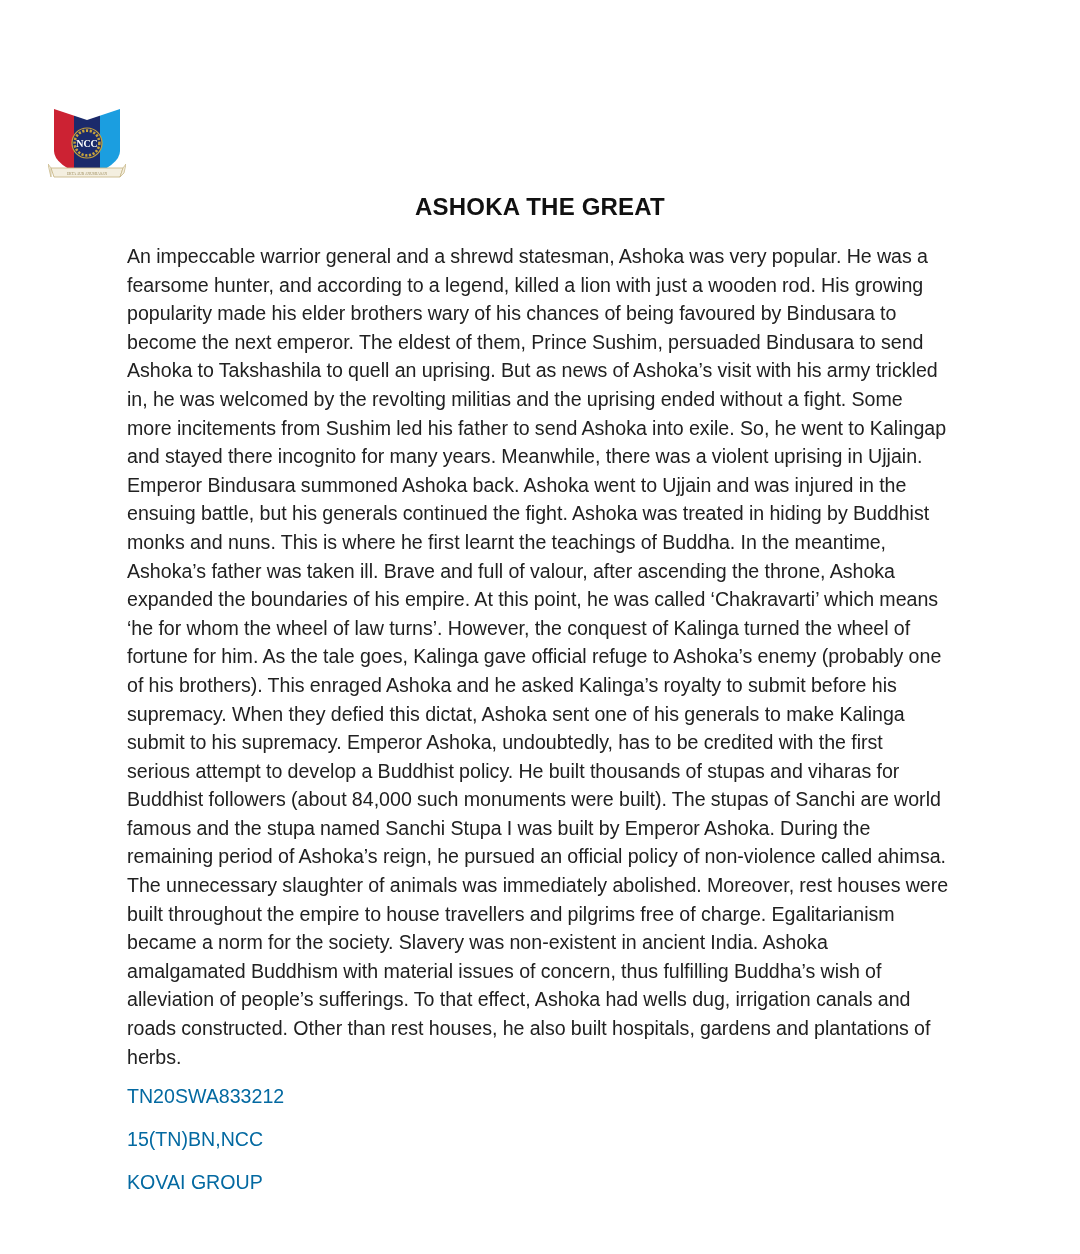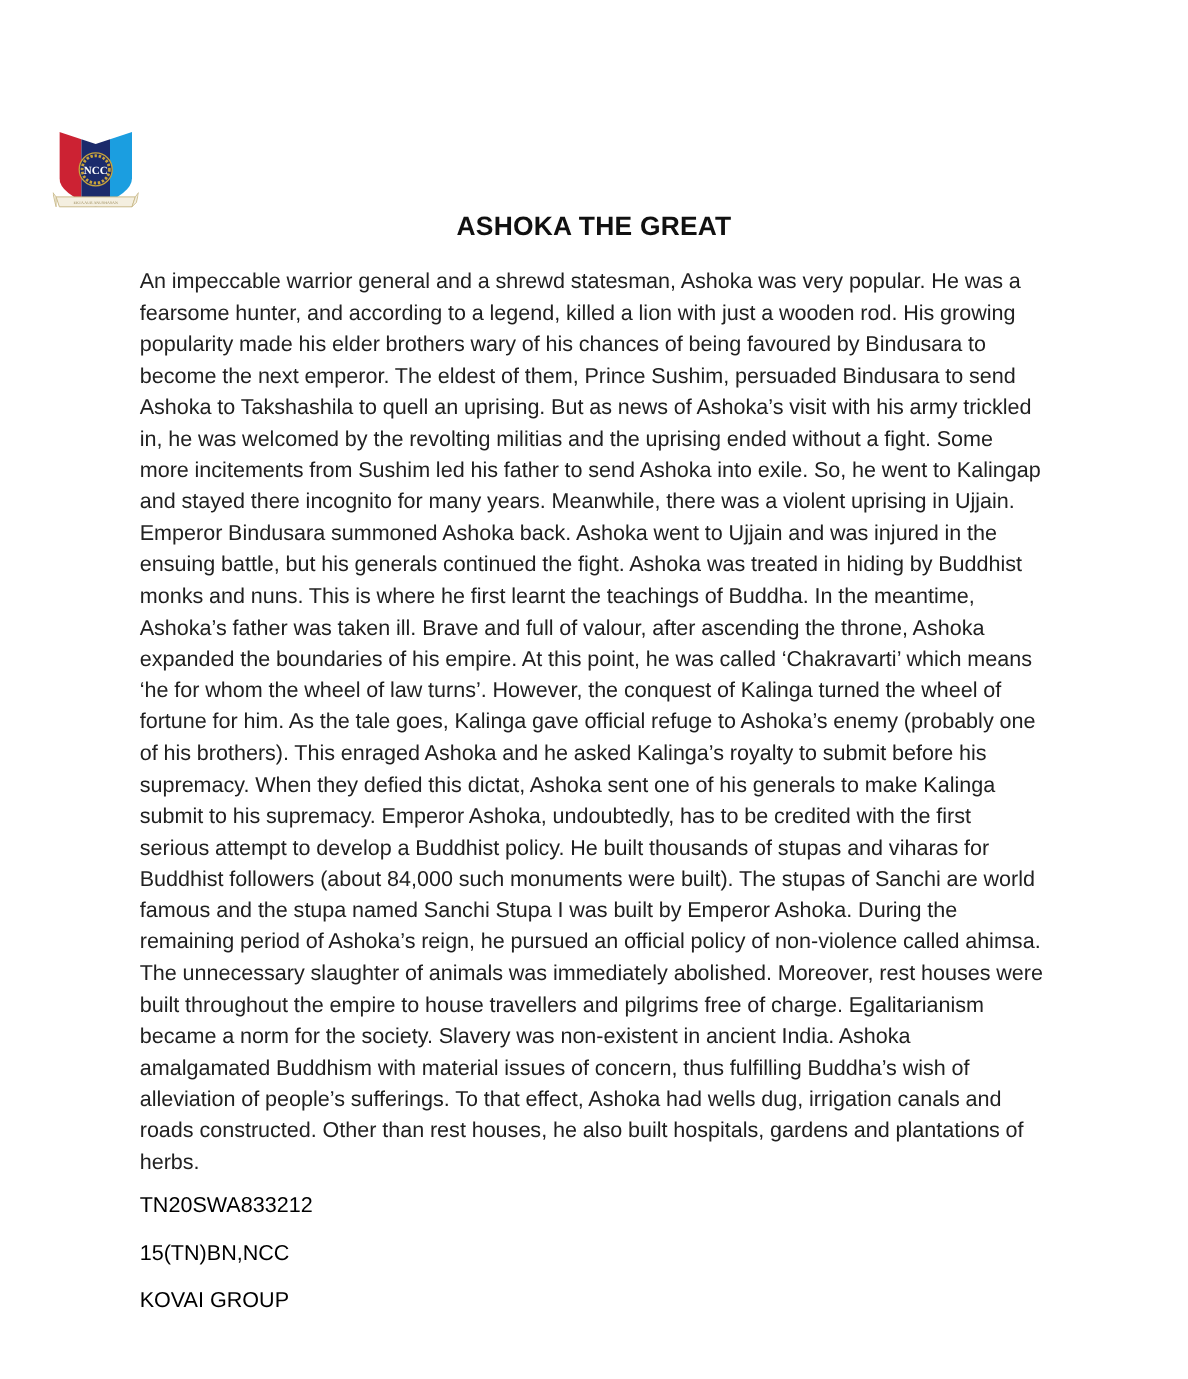--- a/index.html
+++ b/index.html
@@ -20,21 +20,21 @@
   .page {
     position: absolute;
     inset: 0;
     background: #ffffff;
   }
 
   
   .logo-wrap {
     position: absolute;
     left: 48px;
-    top: 118px;
+    top: 107px;
     width: 78px;
     height: 76px;
     text-decoration: underline;
   }
   .logo-wrap svg { display: block; }
 
   
   .doc-title {
     position: absolute;
     left: 0;
@@ -66,21 +66,21 @@
   
   .sign-block {
     position: absolute;
     left: 127px;
     top: 1084px;
     width: 500px;
   }
   .sign-line {
     font-size: 19.6px;
     line-height: 24px;
-    color: #000000;
+    color: #0369a1;
     margin: 0 0 19px 0;
   }
   .sign-line:last-child { margin-bottom: 16px; }
 </style>
 </head>
 <body>
 
 <div class="page">
 
   <div class="logo-wrap">

